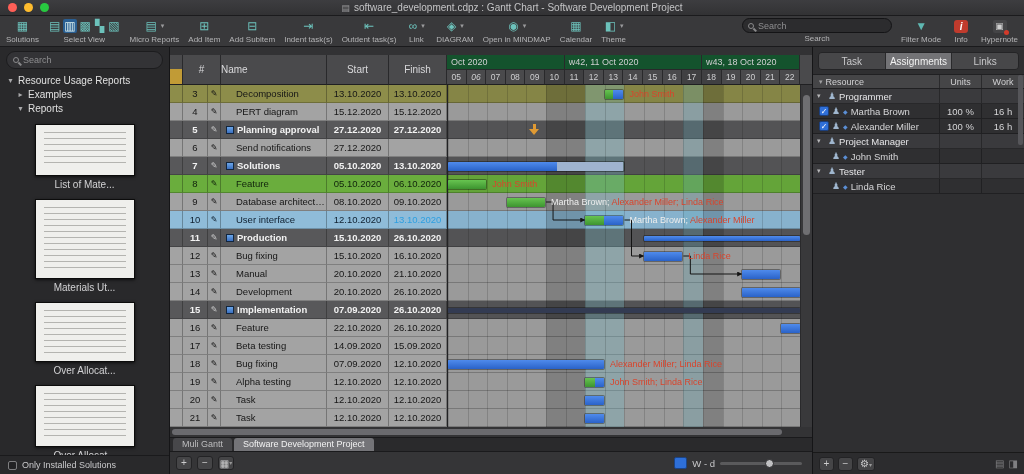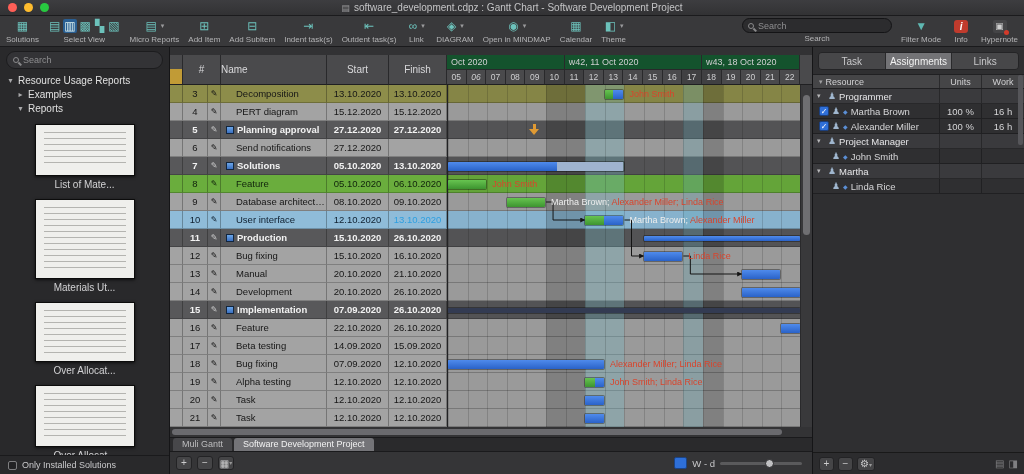--- a/index.html
+++ b/index.html
@@ -747,21 +747,21 @@
             <span class="p-dia">◆</span>
             <span class="p-label">John Smith</span>
           </div>
           <div class="p-units"></div>
           <div class="p-work"></div>
         </div>
         <div class="prow group">
           <div class="p-name">
             <span class="p-tri">▾</span>
             <span class="p-person">♟</span>
-            <span class="p-label">Martha</span>
+            <span class="p-label">Tester</span>
           </div>
           <div class="p-units"></div>
           <div class="p-work"></div>
         </div>
         <div class="prow resource">
           <div class="p-name">
             <span class="p-cb-empty"></span>
             <span class="p-person">♟</span>
             <span class="p-dia">◆</span>
             <span class="p-label">Linda Rice</span>

